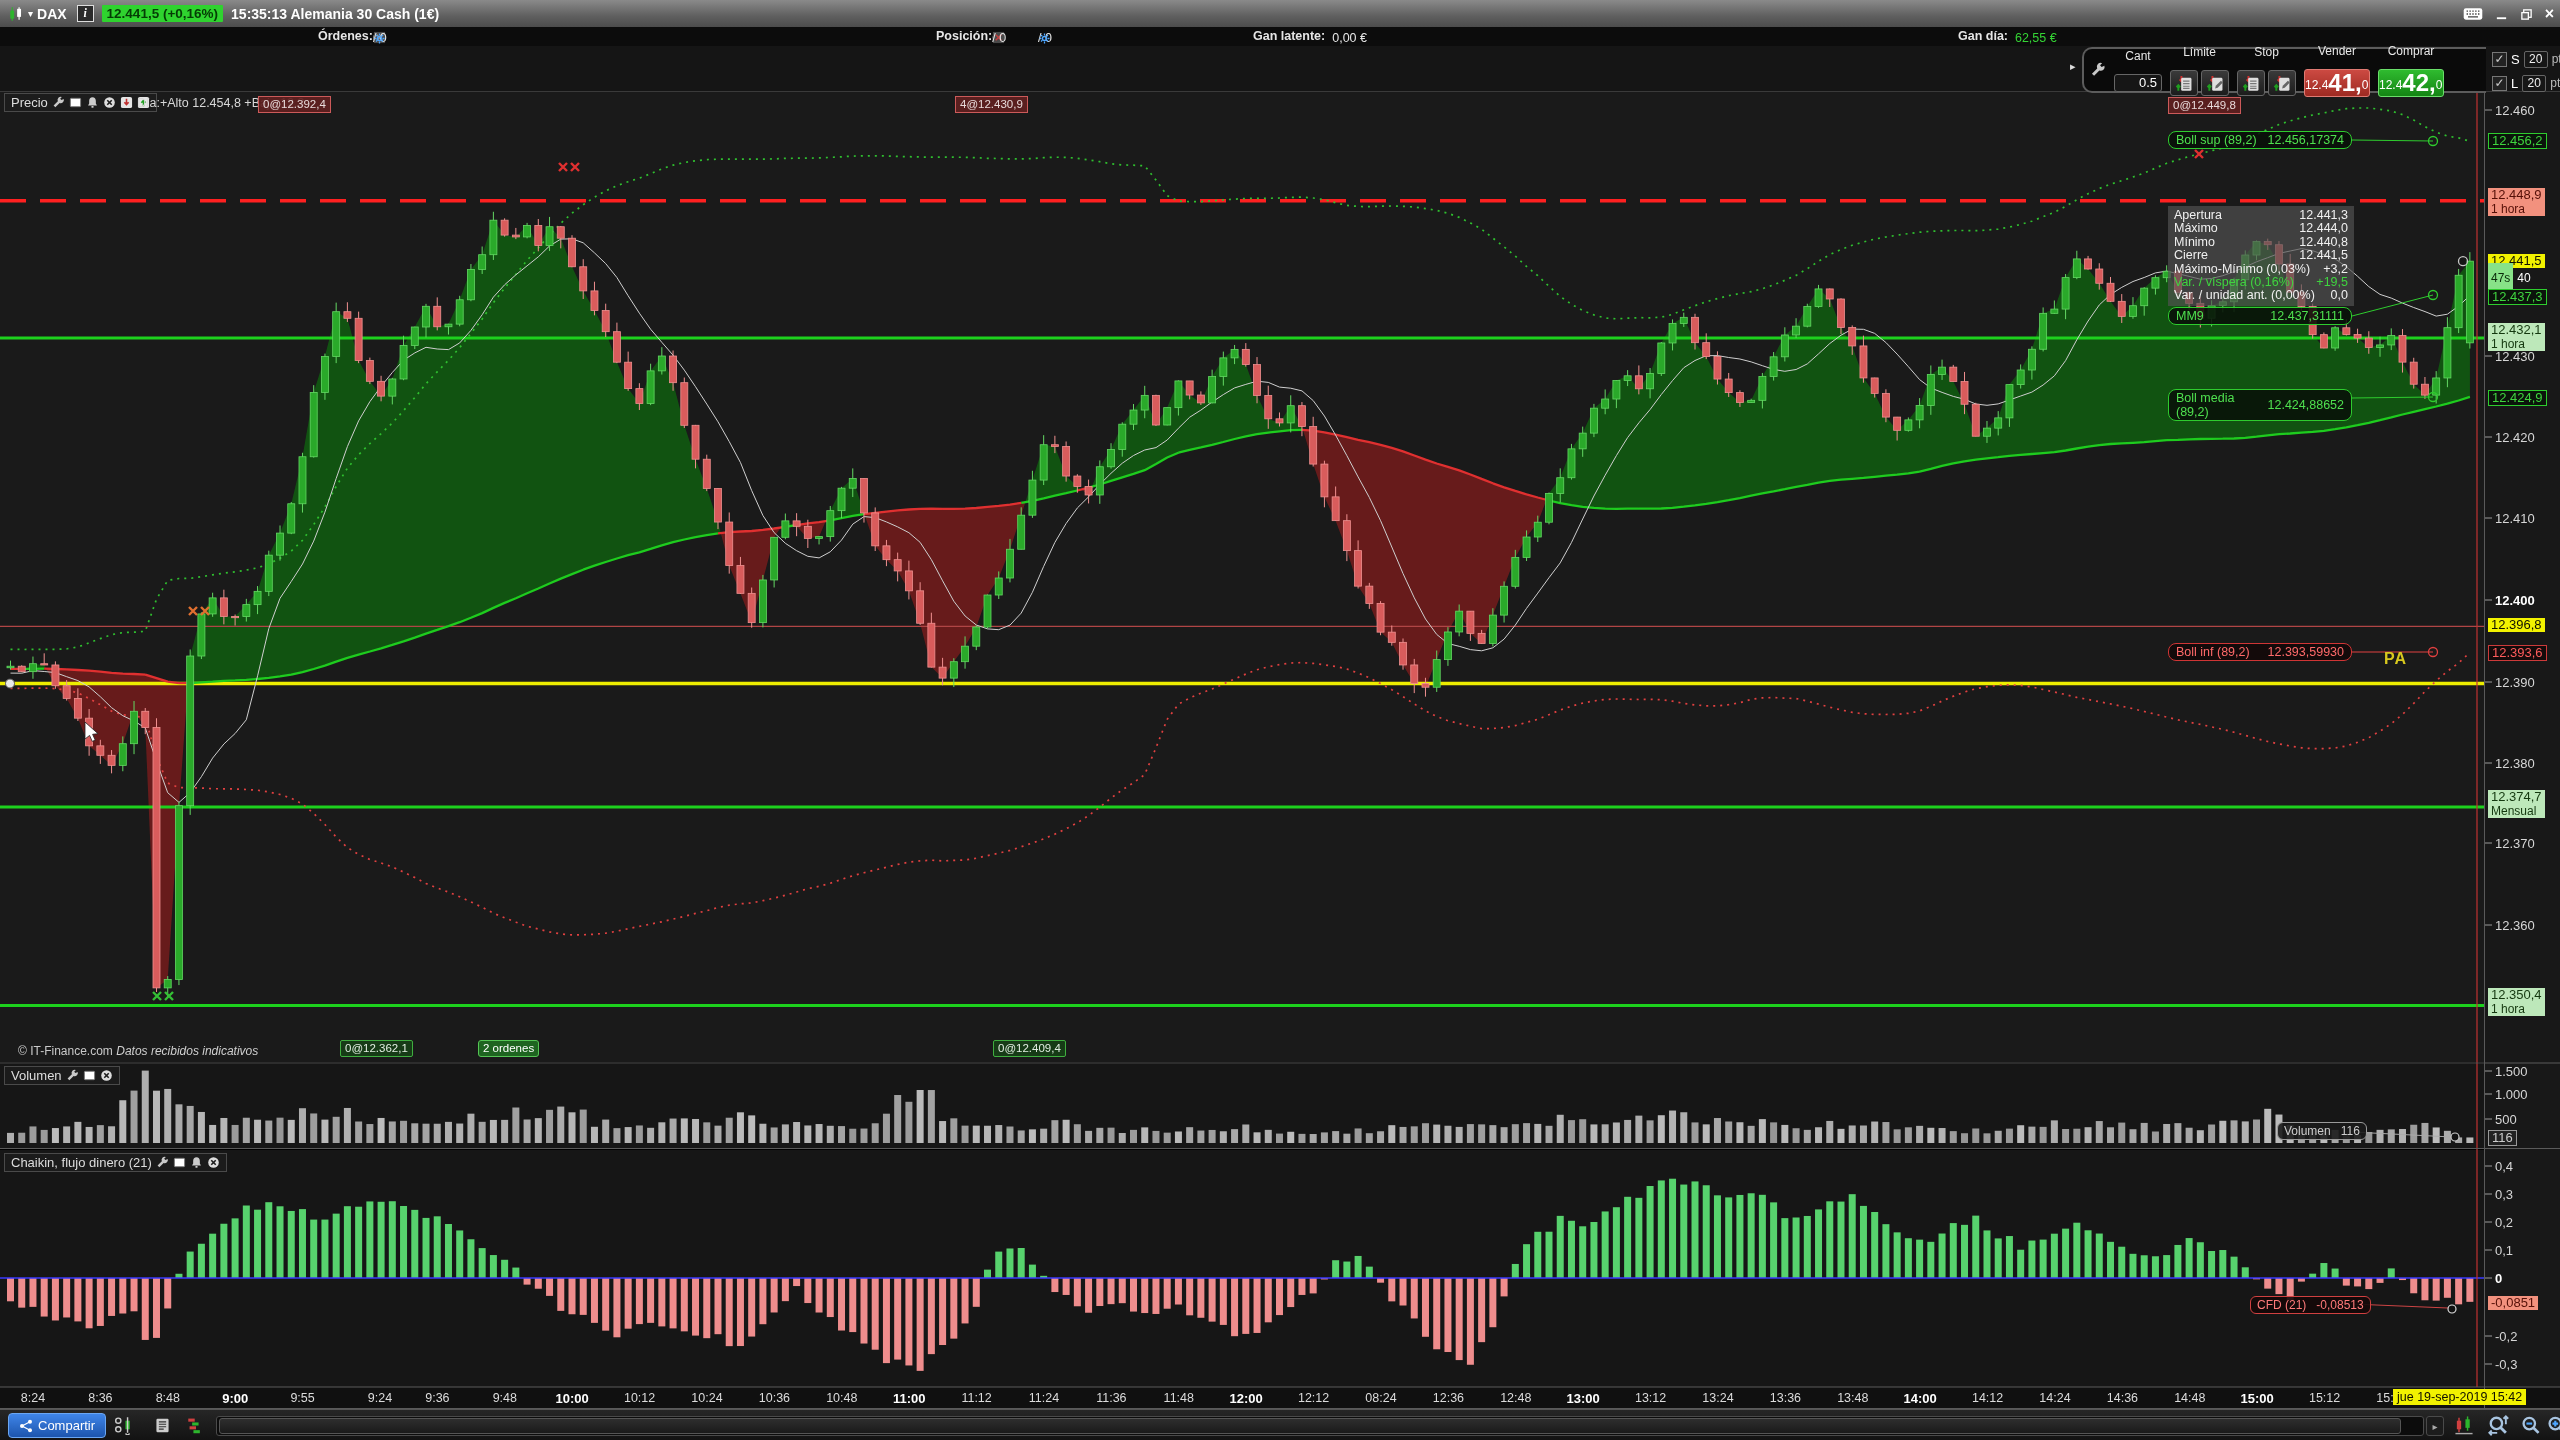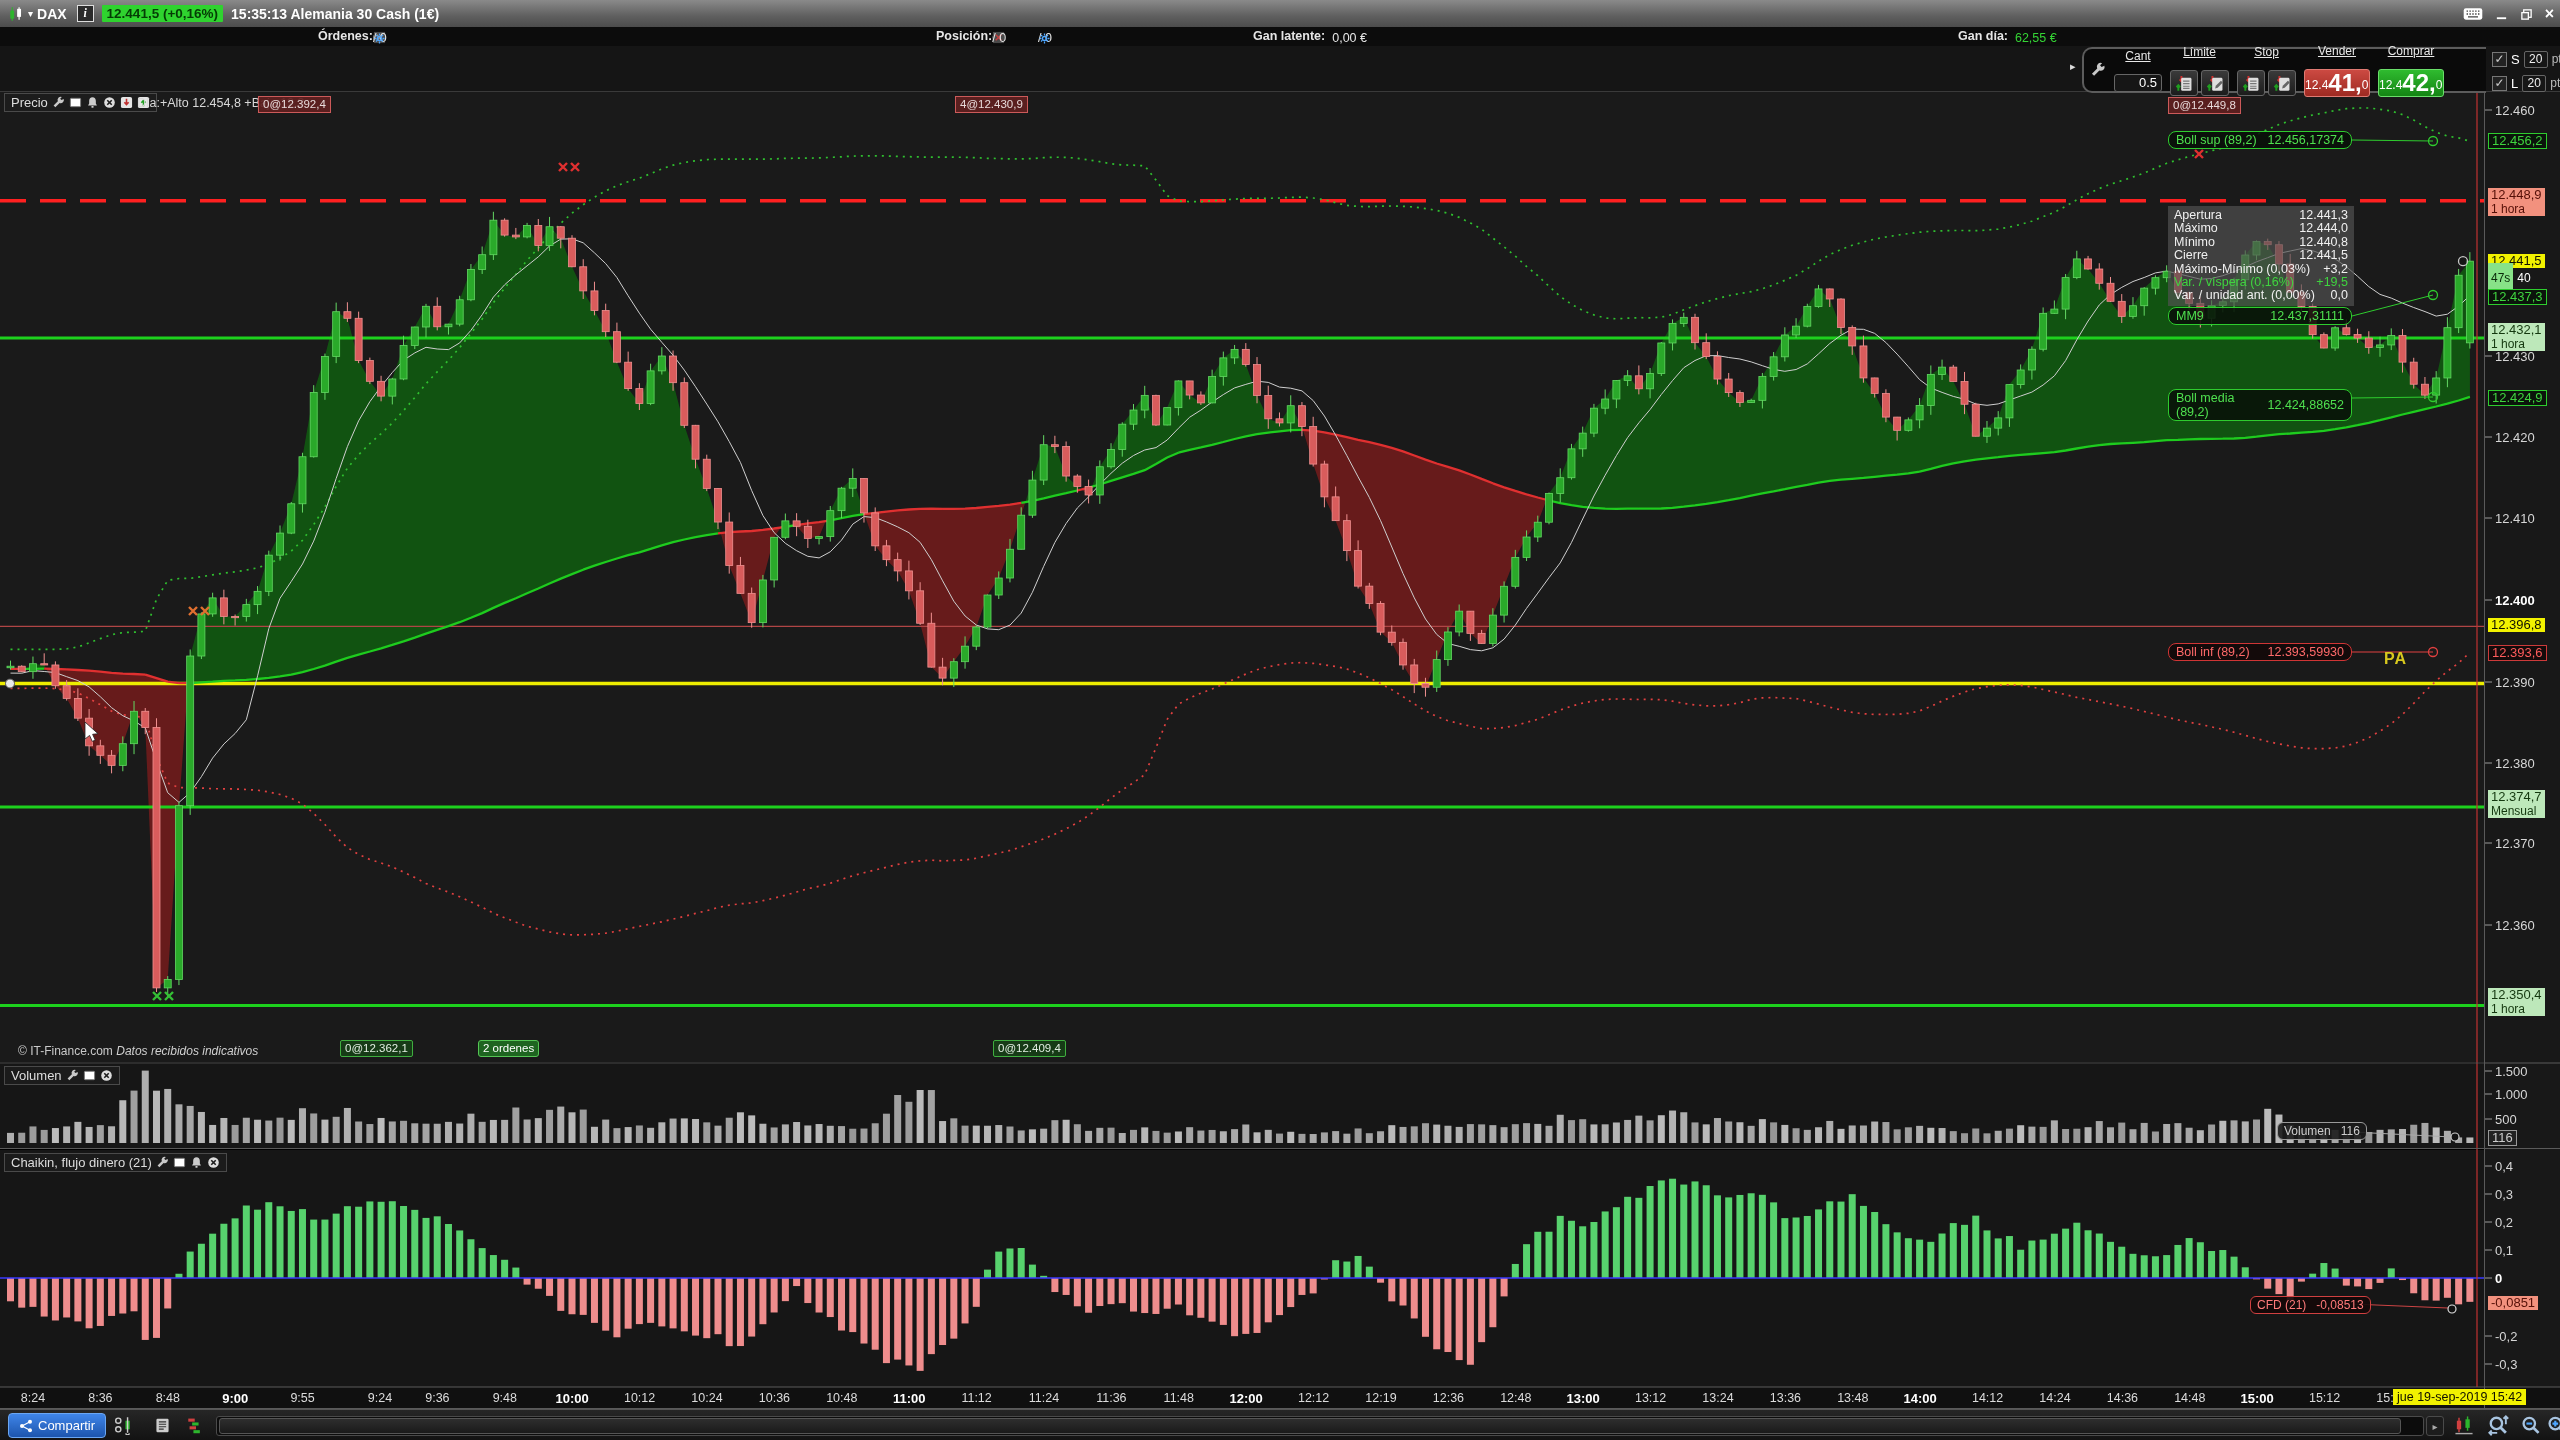--- a/index.html
+++ b/index.html
@@ -29,21 +29,21 @@
   #palette-box{position:absolute;left:645px;top:59px;display:grid;grid-template-columns:repeat(13,12px);grid-auto-rows:11px;gap:1px;}
   .swatch{width:11px;height:10px;border:1px solid #1a1a1a;}
   .dropdown{position:absolute;height:20px;background:#101010;border:1px solid #6a6a6a;border-radius:3px;color:#eee;font-size:13px;display:flex;align-items:center;}
   .dropdown .lbl{padding:0 6px;flex:1;white-space:nowrap;}
   .dropdown .caret{width:17px;height:14px;margin-right:2px;background:linear-gradient(#777,#444);border-radius:2px;color:#111;font-size:10px;display:flex;align-items:center;justify-content:center;}
   #chart-type-btn{position:absolute;left:1845px;top:58px;width:50px;height:24px;background:#1d1d1d;border:1px solid #555;border-radius:3px;display:flex;align-items:center;justify-content:space-between;padding:0 3px;color:#ccc;}
 
   
   #order-panel{left:2082px;top:47px;width:404px;height:46px;background:#0a0a0a;border:2px solid #5c5c5c;border-right:none;border-radius:10px 0 0 10px;z-index:6;display:flex;align-items:center;padding-left:6px;box-sizing:border-box;}
   .op-col{display:flex;flex-direction:column;align-items:center;margin-right:8px;}
-  .op-lbl{font-size:12px;color:#e8e8e8;margin-bottom:11px;white-space:nowrap;text-decoration:underline;}
+  .op-lbl{font-size:12px;color:#e8e8e8;margin-bottom:11px;white-space:nowrap;}
   #cant-input{width:48px;height:18px;background:#161616;border:1px solid #666;border-radius:3px;color:#fff;font-size:13px;text-align:right;padding:0 4px;box-sizing:border-box;}
   .op-btn{width:26px;height:24px;background:linear-gradient(#3a3a3a,#1c1c1c);border:1px solid #666;border-radius:3px;display:flex;align-items:center;justify-content:center;}
   .op-pair{display:flex;gap:3px;}
   .trade-btn{width:66px;height:28px;border-radius:3px;display:flex;align-items:flex-end;justify-content:flex-start;color:#fff;padding-bottom:1px;box-sizing:border-box;}
   #vender-btn{background:linear-gradient(#cc4a42,#9e2a22);border:1px solid #e07a72;}
   #comprar-btn{background:linear-gradient(#2fbb2f,#148514);border:1px solid #6ade6a;}
   .tp-small{font-size:12px;line-height:19px;}
   .tp-big{font-size:24px;font-weight:bold;line-height:24px;}
   .tp-sup{font-size:12px;line-height:30px;}
   #sl-box{left:2492px;top:49px;z-index:7;font-size:13px;color:#fff;}
@@ -1647,21 +1647,21 @@
     <div class="t-lbl" style="left: 707px;">10:24</div>
     <div class="t-lbl" style="left: 774.4px;">10:36</div>
     <div class="t-lbl" style="left: 841.8px;">10:48</div>
     <div class="t-lbl bold" style="left: 909.2px;">11:00</div>
     <div class="t-lbl" style="left: 976.6px;">11:12</div>
     <div class="t-lbl" style="left: 1044px;">11:24</div>
     <div class="t-lbl" style="left: 1111.4px;">11:36</div>
     <div class="t-lbl" style="left: 1178.8px;">11:48</div>
     <div class="t-lbl bold" style="left: 1246.2px;">12:00</div>
     <div class="t-lbl" style="left: 1313.6px;">12:12</div>
-    <div class="t-lbl" style="left: 1381px;">12:19</div>
+    <div class="t-lbl" style="left: 1381px;">08:24</div>
     <div class="t-lbl" style="left: 1448.4px;">12:36</div>
     <div class="t-lbl" style="left: 1515.8px;">12:48</div>
     <div class="t-lbl bold" style="left: 1583.2px;">13:00</div>
     <div class="t-lbl" style="left: 1650.6px;">13:12</div>
     <div class="t-lbl" style="left: 1718px;">13:24</div>
     <div class="t-lbl" style="left: 1785.4px;">13:36</div>
     <div class="t-lbl" style="left: 1852.8px;">13:48</div>
     <div class="t-lbl bold" style="left: 1920.2px;">14:00</div>
     <div class="t-lbl" style="left: 1987.6px;">14:12</div>
     <div class="t-lbl" style="left: 2055px;">14:24</div>

